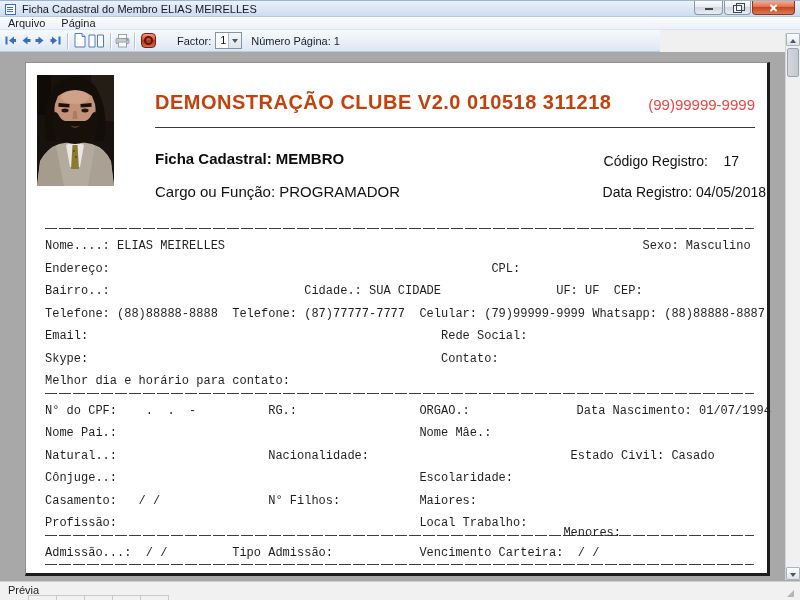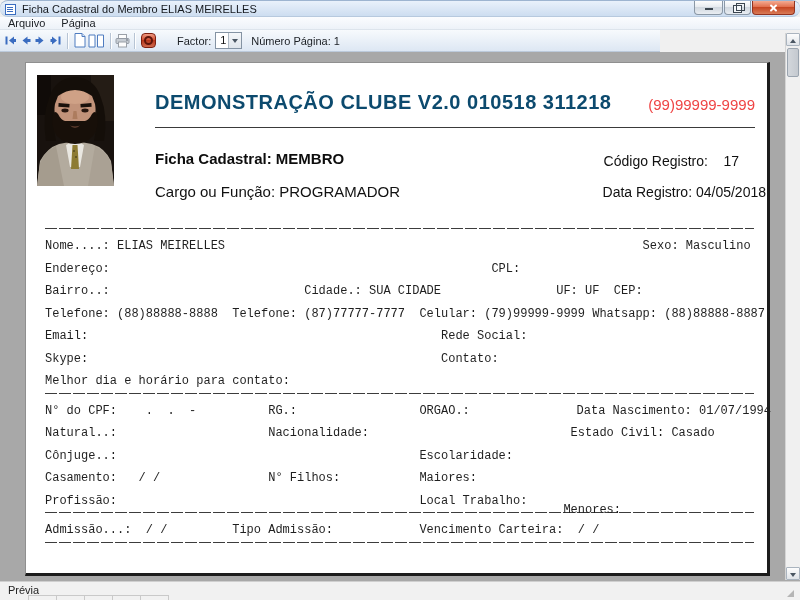--- a/index.html
+++ b/index.html
@@ -7,21 +7,20 @@
     position:relative;width:800px;height:600px;overflow:hidden;
     background:#f0f0f0;font-family:"Liberation Sans",sans-serif;
     -webkit-font-smoothing:antialiased;
   }
   
   .titlebar{
     position:absolute;top:0;left:0;width:800px;height:17px;
     background:linear-gradient(#e9f1fb,#cdddf0);
     border-top:1px solid #9db4d0;border-bottom:1px solid #b7c9de;
     box-sizing:border-box;
-    border-radius:8px;
   }
   .title-icon{
     position:absolute;left:5px;top:3px;width:11px;height:11px;
     background:#fff;border:1px solid #3a6cc0;box-sizing:border-box;
   }
   .title-icon::after{
     content:"";position:absolute;left:1px;top:2px;width:6px;height:1px;
     background:#3a6cc0;box-shadow:0 2px 0 #3a6cc0,0 4px 0 #3a6cc0;
   }
   .title-text{
@@ -94,21 +93,21 @@
   }
   .page{
     position:absolute;left:25px;top:10px;width:741px;height:510px;background:#fff;
     border-style:solid;border-color:#1c1c1c;border-width:1px 3px 3px 1px;
     border-top-color:#8f8f8f;border-left-color:#8f8f8f;
   }
   
   .photo{position:absolute;left:11px;top:12px;width:77px;height:111px;}
   .doc-title{
     position:absolute;left:129px;top:28px;font-size:20px;font-weight:bold;
-    letter-spacing:0.5px;color:#0c4a6e;white-space:nowrap;
+    letter-spacing:0.5px;color:#c2410c;white-space:nowrap;
   }
   .doc-phone{position:absolute;right:12px;top:33px;font-size:15px;color:#ef4444;white-space:nowrap;}
   .doc-hline{position:absolute;left:129px;right:12px;top:64px;border-top:1px solid #3a3a3a;}
   .doc-subtitle{
     position:absolute;left:129px;top:87px;font-size:15px;font-weight:bold;color:#0d0d0d;white-space:nowrap;
   }
   .doc-code{position:absolute;right:28px;top:90px;font-size:14px;color:#111;white-space:pre;}
   .doc-role{position:absolute;left:129px;top:120px;font-size:15px;color:#111;white-space:nowrap;}
   .doc-date{position:absolute;right:1px;top:121px;font-size:14px;color:#111;white-space:nowrap;}
   
@@ -310,20 +309,24 @@
             <span style="left: 0px;">Melhor dia e horário para contato:</span>
           </div>
           <div class="sep"></div>
           <div class="bodyrow">
             <span style="left: 0px;">N° do CPF:    .  .  -</span>
             <span style="left: 223.2px;">RG.:</span>
             <span style="left: 374.4px;">ORGAO.:</span>
             <span style="left: 525.6px; margin-left: 6px;">Data Nascimento: 01/07/1994</span>
           </div>
           <div class="bodyrow">
+            <span style="left: 0px;">Nome Pai.:</span>
+            <span style="left: 374.4px;">Nome Mâe.:</span>
+          </div>
+          <div class="bodyrow">
             <span style="left: 0px;">Natural..:</span>
             <span style="left: 223.2px;">Nacionalidade:</span>
             <span style="left: 525.6px;">Estado Civil: Casado</span>
           </div>
           <div class="bodyrow">
             <span style="left: 0px;">Cônjuge..:</span>
             <span style="left: 374.4px;">Escolaridade:</span>
           </div>
           <div class="bodyrow">
             <span style="left: 0px;">Casamento:   / /</span>

